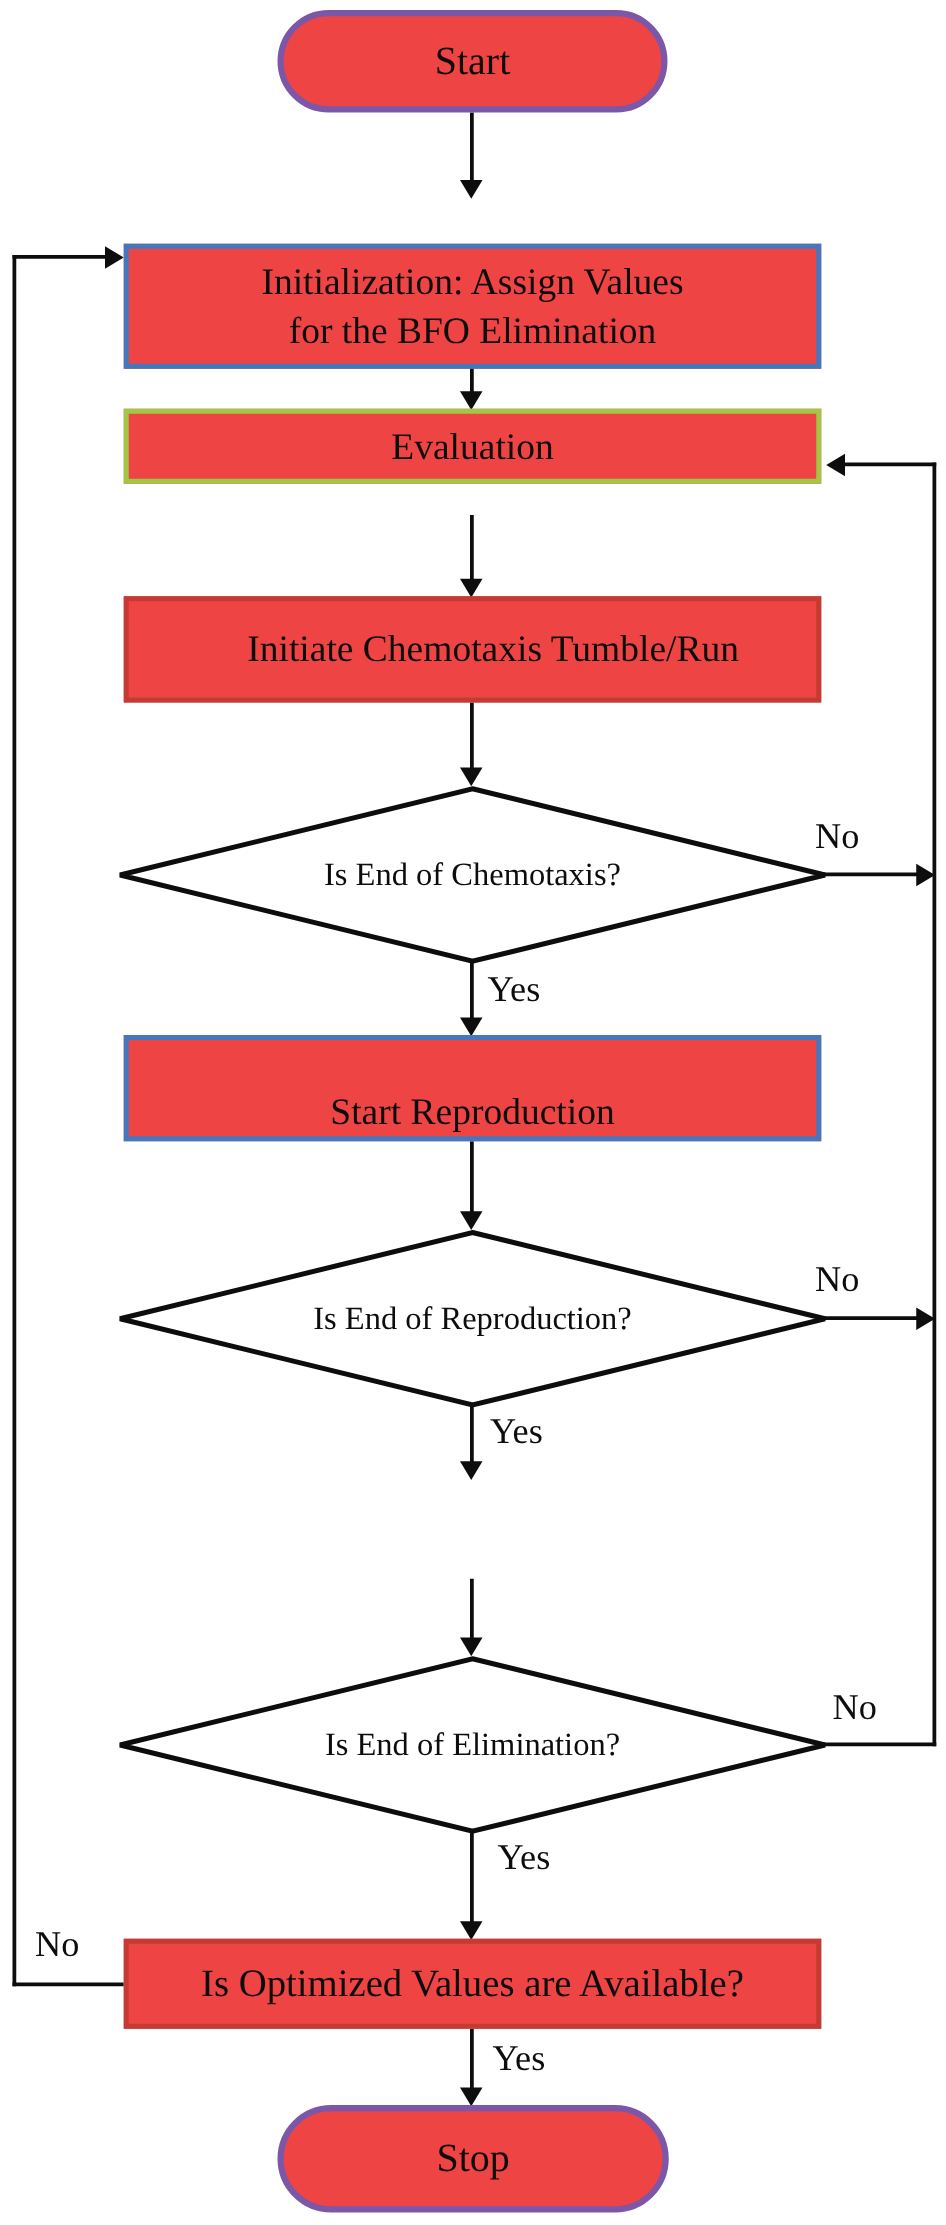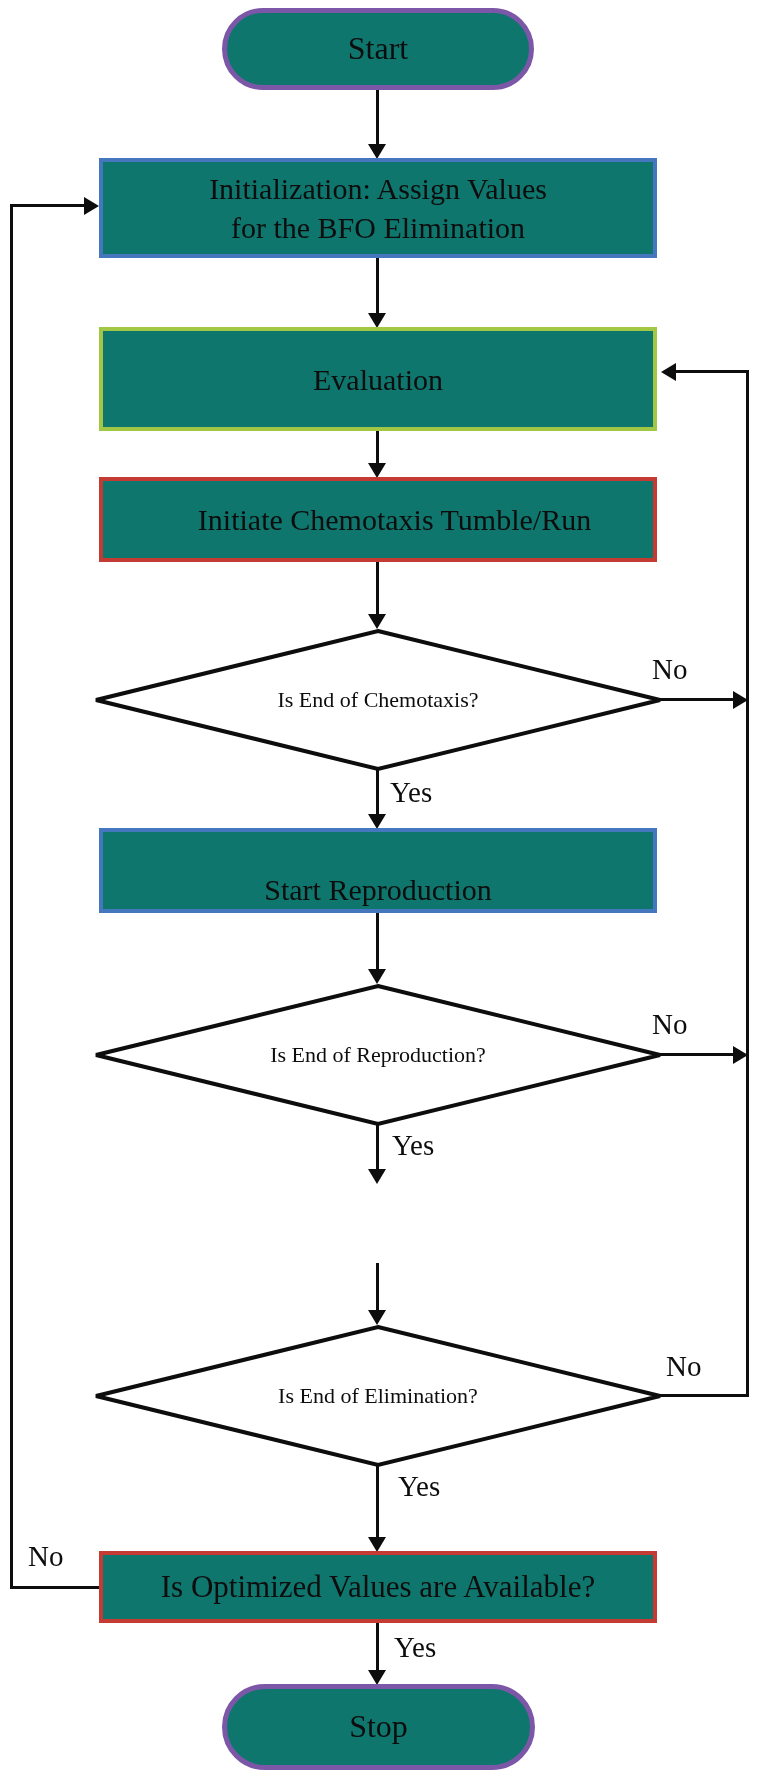--- a/index.html
+++ b/index.html
@@ -1,36 +1,36 @@
 <!DOCTYPE html>
 <html><head>
 <meta charset="utf-8">
 <style>
   html,body{margin:0;padding:0;background:#ffffff;}
   #canvas{
     position:relative;width:757px;height:1780px;background:#ffffff;overflow:hidden;
     font-family:"Liberation Serif","DejaVu Serif",serif;color:#0d0d0d;
   }
   .node{position:absolute;display:flex;align-items:center;justify-content:center;
-    text-align:center;background:#0f766e;box-sizing:border-box;font-size:30px;line-height:1.3;}
+    text-align:center;background:#ef4444;box-sizing:border-box;font-size:30px;line-height:1.3;}
   .stadium{border:5px solid #7c57a8;border-radius:46px;font-size:32px;}
   .rect{border:4px solid #4577be;}
   #n-start{left:222px;top:8px;width:312px;height:82px;}
   #n-init{left:99px;top:158px;width:558px;height:100px;}
-  #n-eval{left:99px;top:327px;width:558px;height:104px;}
+  #n-eval{left:99px;top:327px;width:558px;height:60px;}
   #n-chemo{left:99px;top:477px;width:558px;height:85px;}
   #n-repro{left:99px;top:828px;width:558px;height:85px;align-items:flex-end;}
   #n-elim{left:99px;top:1183px;width:558px;height:80px;}
   #n-opt{left:99px;top:1551px;width:558px;height:72px;font-size:31px;}
   #n-stop{left:222px;top:1684px;width:313px;height:86px;}
 
   .diamond{position:absolute;width:570px;height:144px;left:93px;}
   .diamond svg{position:absolute;left:0;top:0;}
   .diamond .dlabel{position:absolute;left:0;top:0;width:100%;height:100%;
-    display:flex;align-items:center;justify-content:center;font-size:22px;}
+    display:flex;align-items:center;justify-content:center;font-size:26px;}
   #d-chemo{top:628px;} #d-repro{top:983px;} #d-elim{top:1324px;}
 
   
   .lv{position:absolute;width:3px;background:#0d0d0d;}
   .lh{position:absolute;height:3px;background:#0d0d0d;}
   
   .ah{position:absolute;width:0;height:0;}
   .ah.down{border-left:9px solid transparent;border-right:9px solid transparent;border-top:15px solid #0d0d0d;}
   .ah.right{border-top:9px solid transparent;border-bottom:9px solid transparent;border-left:15px solid #0d0d0d;}
   .ah.left{border-top:9px solid transparent;border-bottom:9px solid transparent;border-right:15px solid #0d0d0d;}
@@ -94,21 +94,21 @@
   <div class="elabel" style="left:398px;top:1472px;">Yes</div>
 
   <div class="lv" style="left:376px;top:1623px;height:49px;"></div>
   <div class="ah down" style="left:368px;top:1670px;"></div>
   <div class="elabel" style="left:394px;top:1633px;">Yes</div>
 
   <div class="node stadium" id="n-start" style="border-color: rgb(124, 87, 168);">
     <span>Start</span>
   </div>
 
-  <div class="node rect" id="n-init" style="border-color: rgb(69, 119, 190);">
+  <div class="node rect" id="n-init" style="border-color: rgb(69, 119, 190); margin-top: 37px;">
     <span>
       <span>Initialization: Assign Values</span><br>
       <span>for the BFO Elimination</span>
     </span>
   </div>
 
   <div class="node rect" id="n-eval" style="border-color: rgb(162, 199, 69);">
     <span>Evaluation</span>
   </div>
 

